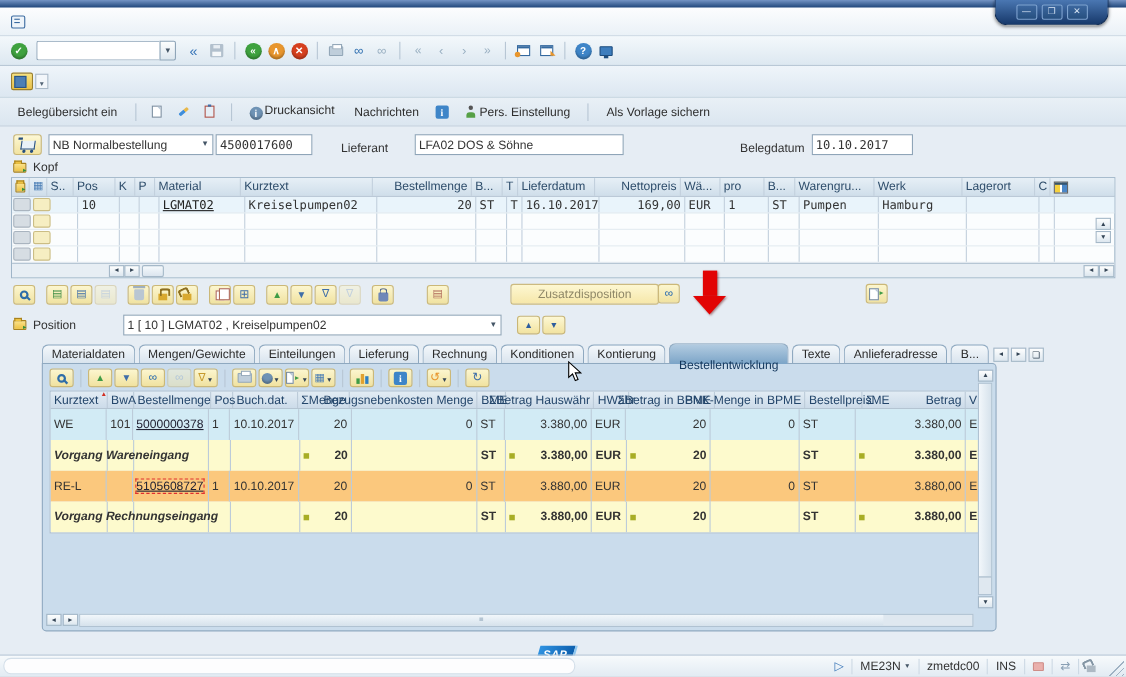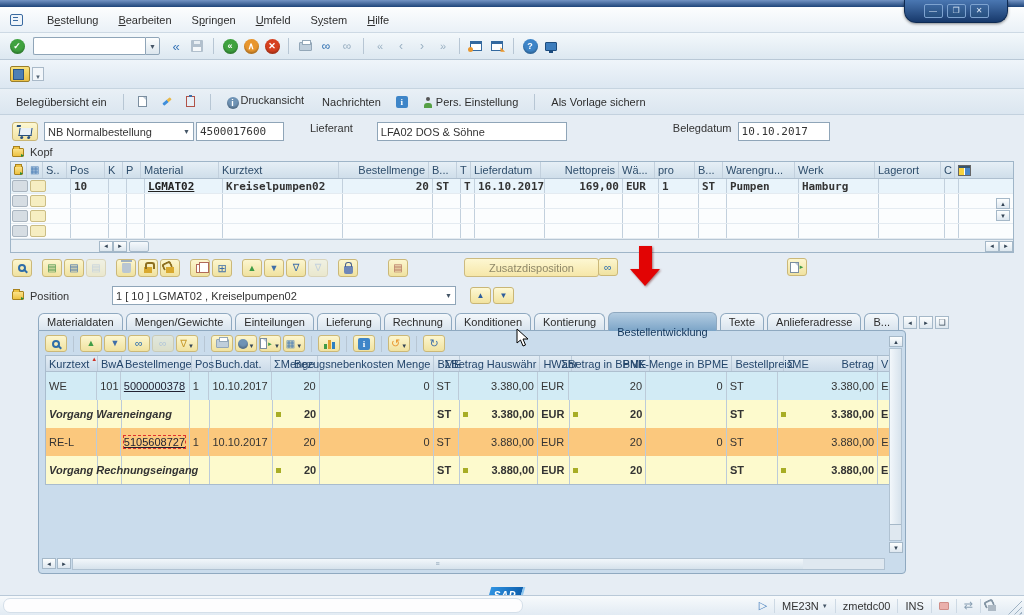--- a/index.html
+++ b/index.html
@@ -38,41 +38,41 @@
   .tb-icon{width:20px;height:16px;background:linear-gradient(#f8e27d,#e9bf45);border:1px solid #9a7e2a;border-radius:2px;position:relative;}
   .tb-icon:before{content:"";position:absolute;left:2px;top:2px;width:9px;height:9px;background:#4d7fb5;border:1px solid #2a5586;}
   .tb-drop{width:12px;height:14px;margin-left:2px;border:1px solid #a9b9c8;background:#f2f6fa;
     display:flex;align-items:flex-end;justify-content:center;font-size:6px;color:#567;}
   .title{margin-left:14px;font-size:13.5px;font-weight:bold;font-style:italic;color:#111;}
   .appbar{height:26px;background:linear-gradient(#e9f0f6,#dbe6f0);border-bottom:1px solid #c3d1de;
     display:flex;align-items:center;padding:0 10px;gap:6px;}
   .abtn{padding:3px 6px;color:#2e2e2e;}
   .aicon{width:18px;height:17px;display:flex;align-items:center;justify-content:center;}
   
-  .hrow{display:flex;align-items:flex-start;padding:7px 0 3px 12px;}
+  .hrow{display:flex;align-items:flex-end;padding:7px 0 3px 12px;}
   .ybtn{min-width:22px;height:19px;background:linear-gradient(#fdf8d4,#f2e3a0);border:1px solid #c9b676;
     border-radius:3px;display:flex;align-items:center;justify-content:center;}
   .selbox{height:19px;background:#fff;border:1px solid #8fa5b8;display:flex;align-items:center;padding:0 3px;margin-left:6px;}
   .selbox .txt{flex:1;}
   .selbox .da{font-size:7px;color:#456;margin-left:4px;}
   .fld{height:19px;background:#fff;border:1px solid #8fa5b8;padding:0 3px;display:flex;align-items:center;
     font-family:"DejaVu Sans Mono",monospace;font-size:11px;}
   .flabel{margin:0 6px;}
   .kopfrow{display:flex;align-items:center;padding:2px 0 3px 12px;gap:6px;}
   
   .itable{position:relative;margin-left:10px;width:1004px;background:#fbfdfe;border:1px solid #9fb5c8;}
   .itr{display:flex;height:15px;}
   .ithead{height:17px;background:linear-gradient(#e6eff6,#cfdeea);border-bottom:1px solid #aebfcf;}
   .itc{border-right:1px solid #c2d0dd;padding:0 3px;overflow:hidden;white-space:nowrap;display:flex;align-items:center;}
   .ithead .itc{color:#2e4d6b;}
   .itr .mono{font-family:"DejaVu Sans Mono",monospace;}
   .r{justify-content:flex-end;}
   .selc{background:#d6dde3;border:1px solid #a9b4bf;border-radius:2px;margin:1px;}
   .khc{background:#f6eec2;border:1px solid #cbbd84;border-radius:2px;margin:1px;}
-  .rowline{border-bottom:1px solid #e4ebf1;font-weight:bold;}
+  .rowline{border-bottom:1px solid #e4ebf1;}
   .row1{background:#e9f4fb;}
   .itlink{text-decoration:underline;color:#222;}
   .ihs{display:flex;align-items:center;height:13px;border-top:1px solid #b6c6d4;background:#e7eef4;}
   .sbtn{width:14px;height:11px;background:linear-gradient(#fdfefe,#dde7ef);border:1px solid #a5b8c8;
     display:flex;align-items:center;justify-content:center;font-size:6px;color:#345;}
   .thumb{background:linear-gradient(#f5f9fc,#dbe5ee);border:1px solid #a5b8c8;border-radius:2px;}
   .vbtns{position:absolute;right:3px;top:36px;display:flex;flex-direction:column;gap:1px;}
   
   .ibtnrow{position:relative;margin:5px 0 0 12px;height:20px;width:1004px;display:flex;align-items:center;gap:2px;}
   .tbtn{width:20px;height:18px;background:linear-gradient(#fcf6cf,#f0e2a0);border:1px solid #cbb878;border-radius:3px;
@@ -189,28 +189,20 @@
 <div class="screen">
   <div class="win-top"></div>
   <div class="win-controls" id="win-controls">
       <span class="win-btn">—</span>
       <span class="win-btn">❐</span>
       <span class="win-btn">✕</span>
     </div>
 
   <div class="menubar">
     <span class="sysmenu"></span>
-    <div id="menu-items" style="display:flex">
-        <span class="menu-item">B<u>e</u>stellung</span>
-        <span class="menu-item"><u>B</u>earbeiten</span>
-        <span class="menu-item">S<u>p</u>ringen</span>
-        <span class="menu-item"><u>U</u>mfeld</span>
-        <span class="menu-item">S<u>y</u>stem</span>
-        <span class="menu-item"><u>H</u>ilfe</span>
-      </div>
   </div>
 
   <div class="toolbar" id="std-toolbar">
       <span class="aicon">
         <span class="circ" style="background: rgb(63, 162, 63);">✓</span>
       </span>
       <span class="cmdwrap">
         <input class="cmdfield" style="">
         <span class="cmddrop">▼</span>
       </span>

